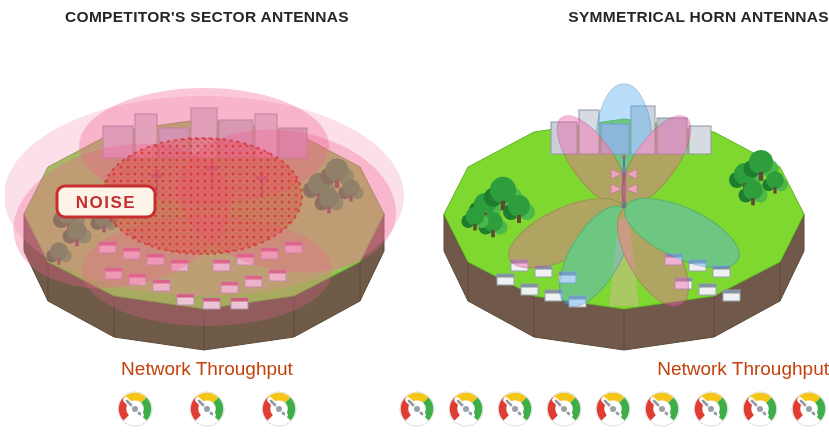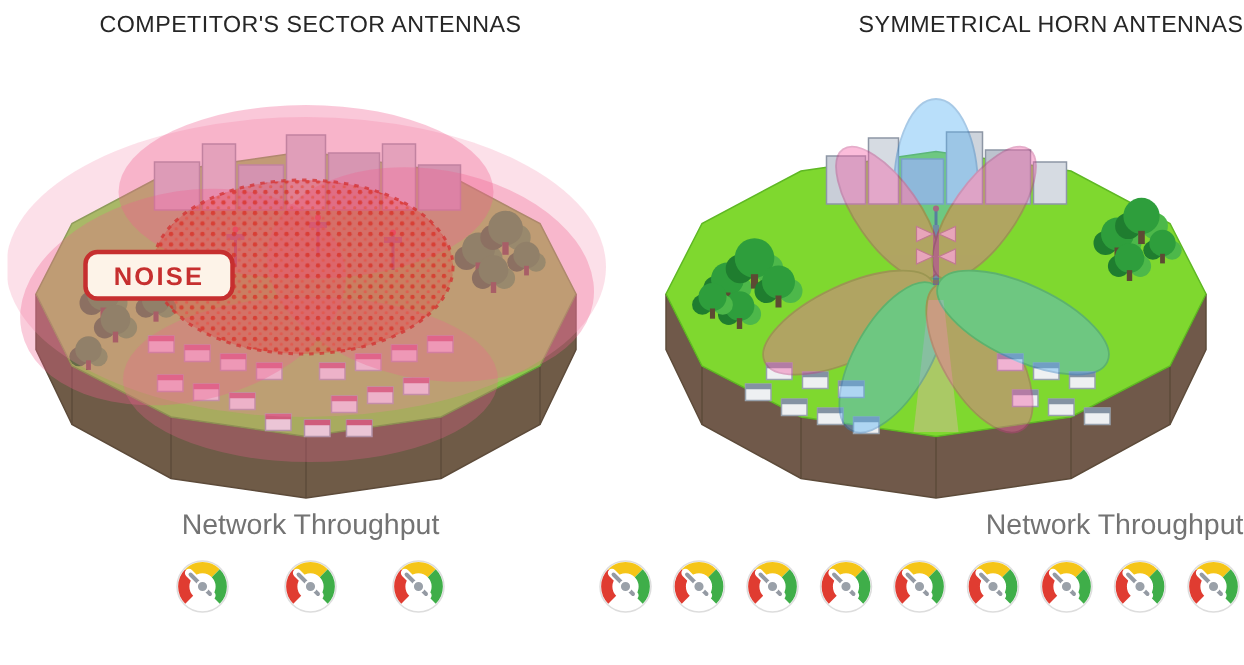--- a/index.html
+++ b/index.html
@@ -1,24 +1,24 @@
 <!DOCTYPE html>
 <html><head>
 <meta charset="utf-8">
 <style>
   html,body{margin:0;padding:0;background:#ffffff;}
   body{width:829px;height:443px;overflow:hidden;font-family:"Liberation Sans",sans-serif;}
   .canvas{display:flex;width:829px;height:443px;}
   .col{display:flex;flex-direction:column;align-items:center;}
   .col.left{width:414px;}
   .col.right{width:415px;align-items:flex-end;}
-  h1.title{font-size:15.5px;font-weight:normal;color:#262626;margin:8px 0 2px;letter-spacing:.3px;white-space:nowrap;}
+  h1.title{font-size:15.5px;font-weight:bold;color:#262626;margin:8px 0 20px;letter-spacing:.3px;white-space:nowrap;}
   .scene{width:404px;height:310px;}
   .scene svg{display:block;}
-  .caption{font-size:19px;color:#737373;margin-top:2px;}
+  .caption{font-size:19px;color:#c2410c;margin-top:2px;}
   .gauges{display:flex;margin-top:9px;align-items:center;justify-content:center;}
   .gauges.wide-gap{gap:32px;}
   .gauges.narrow-gap{gap:9px;}
   .gauges svg{display:block;}
 </style>
 </head>
 <body>
 
 <div class="canvas">
 

